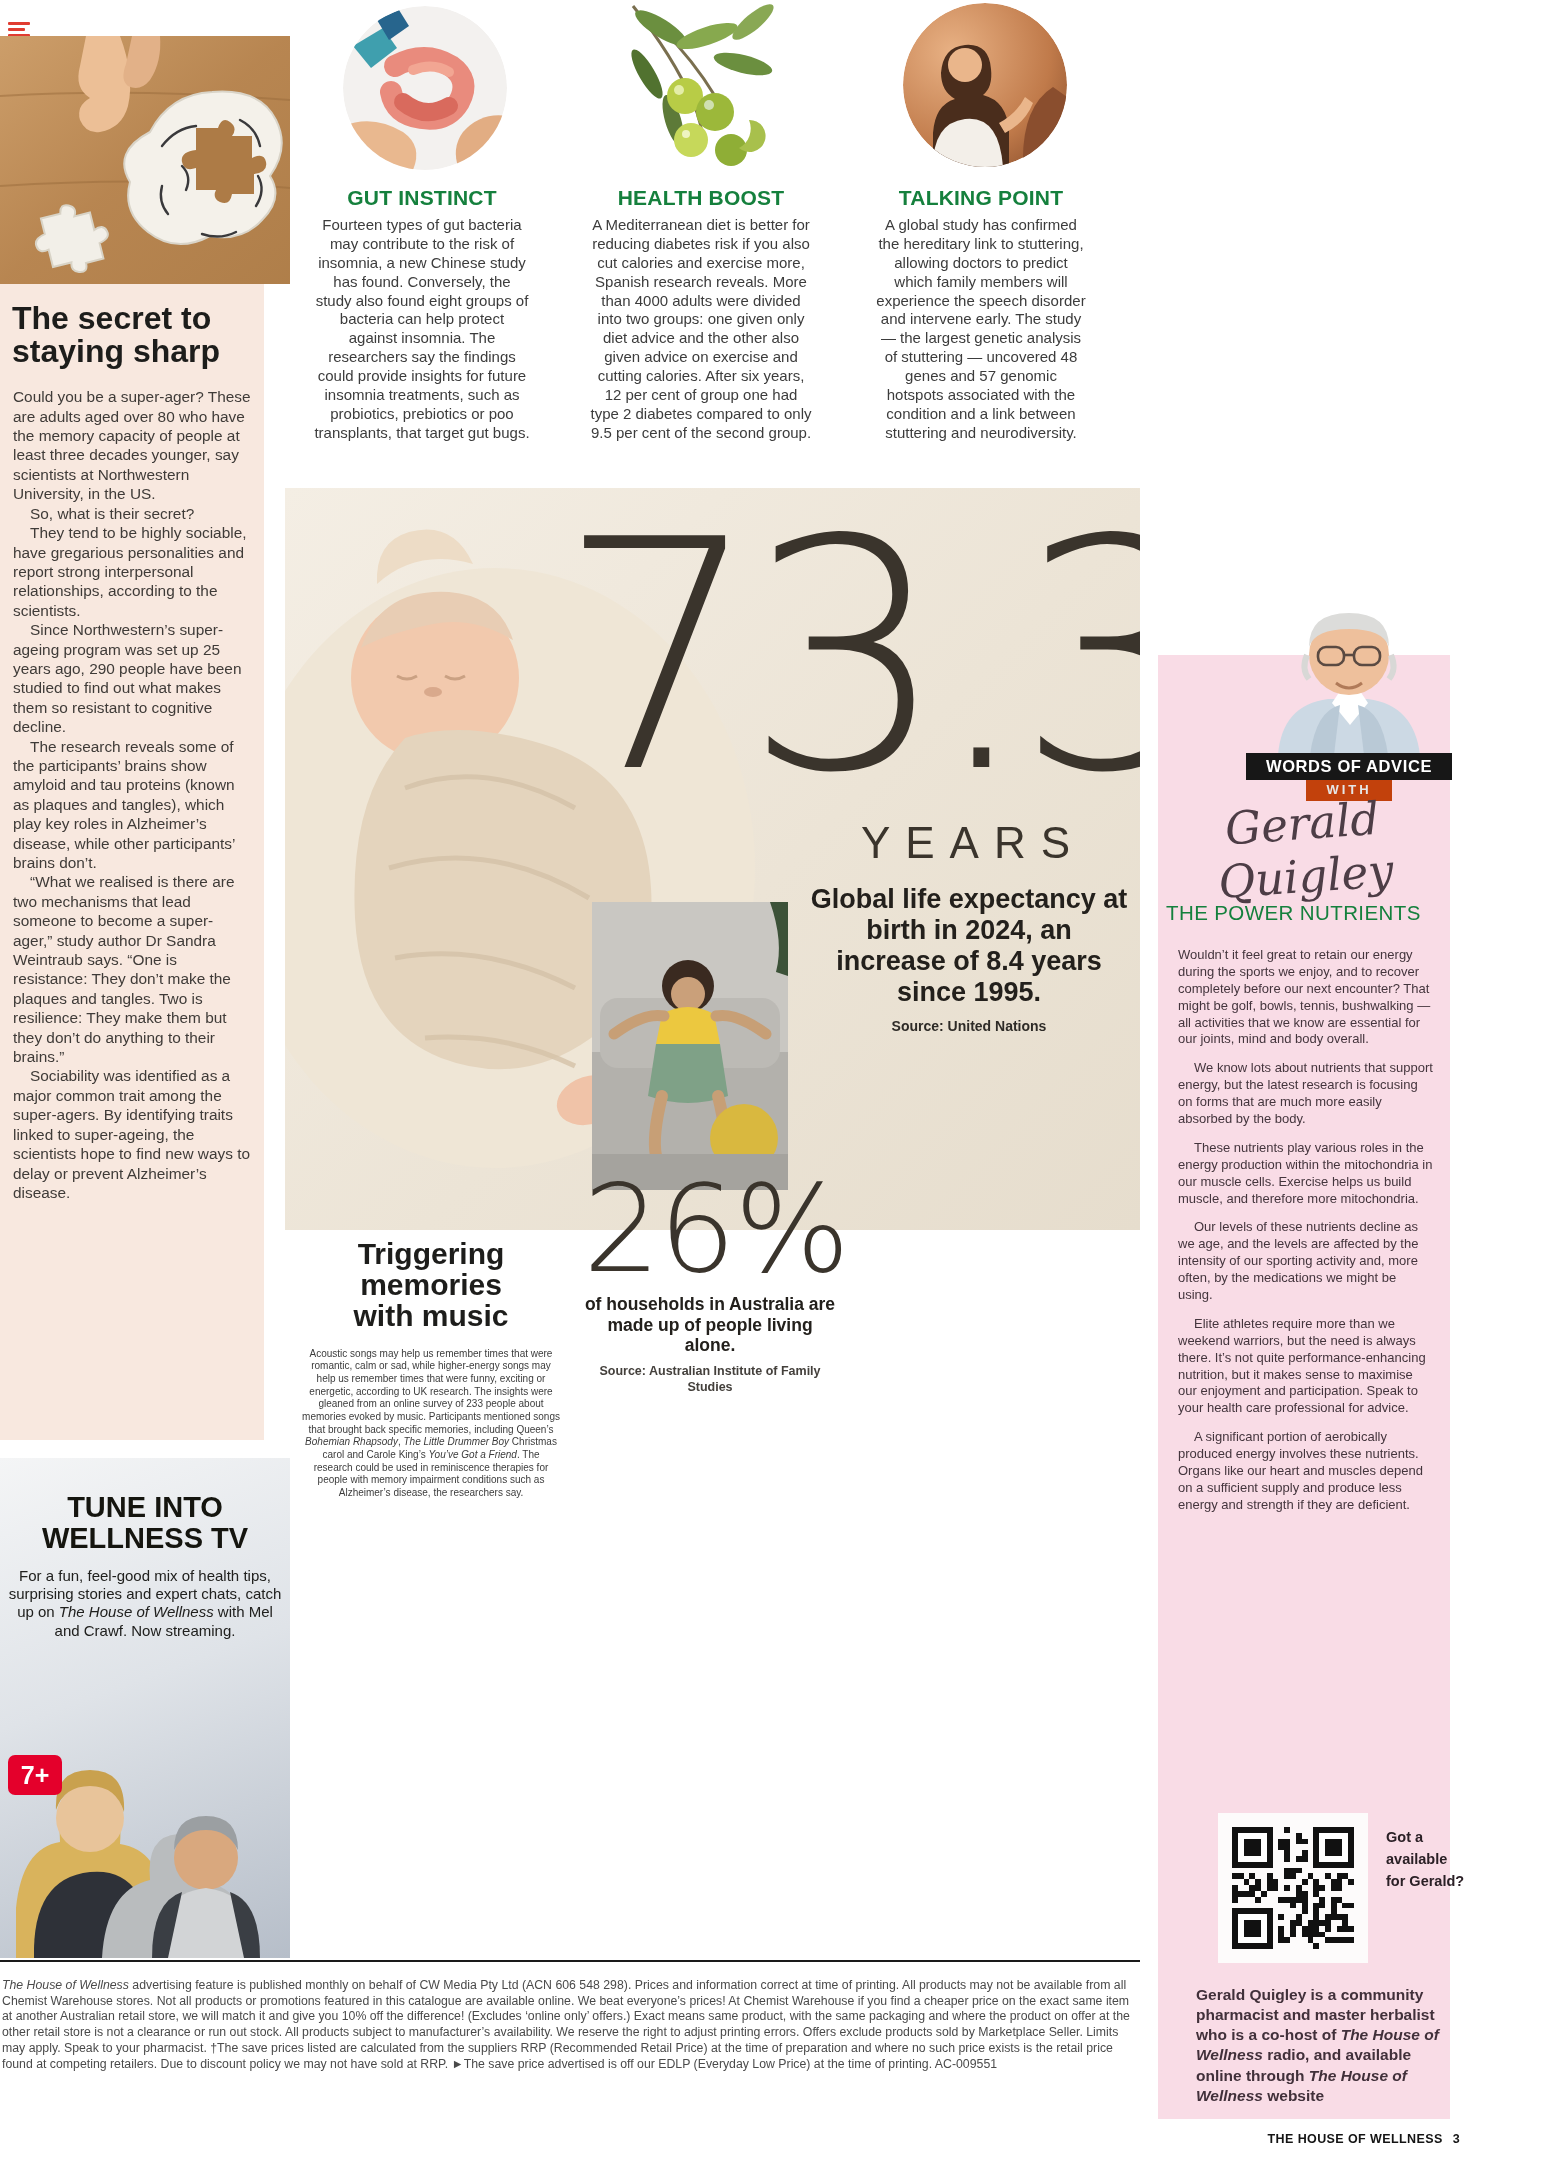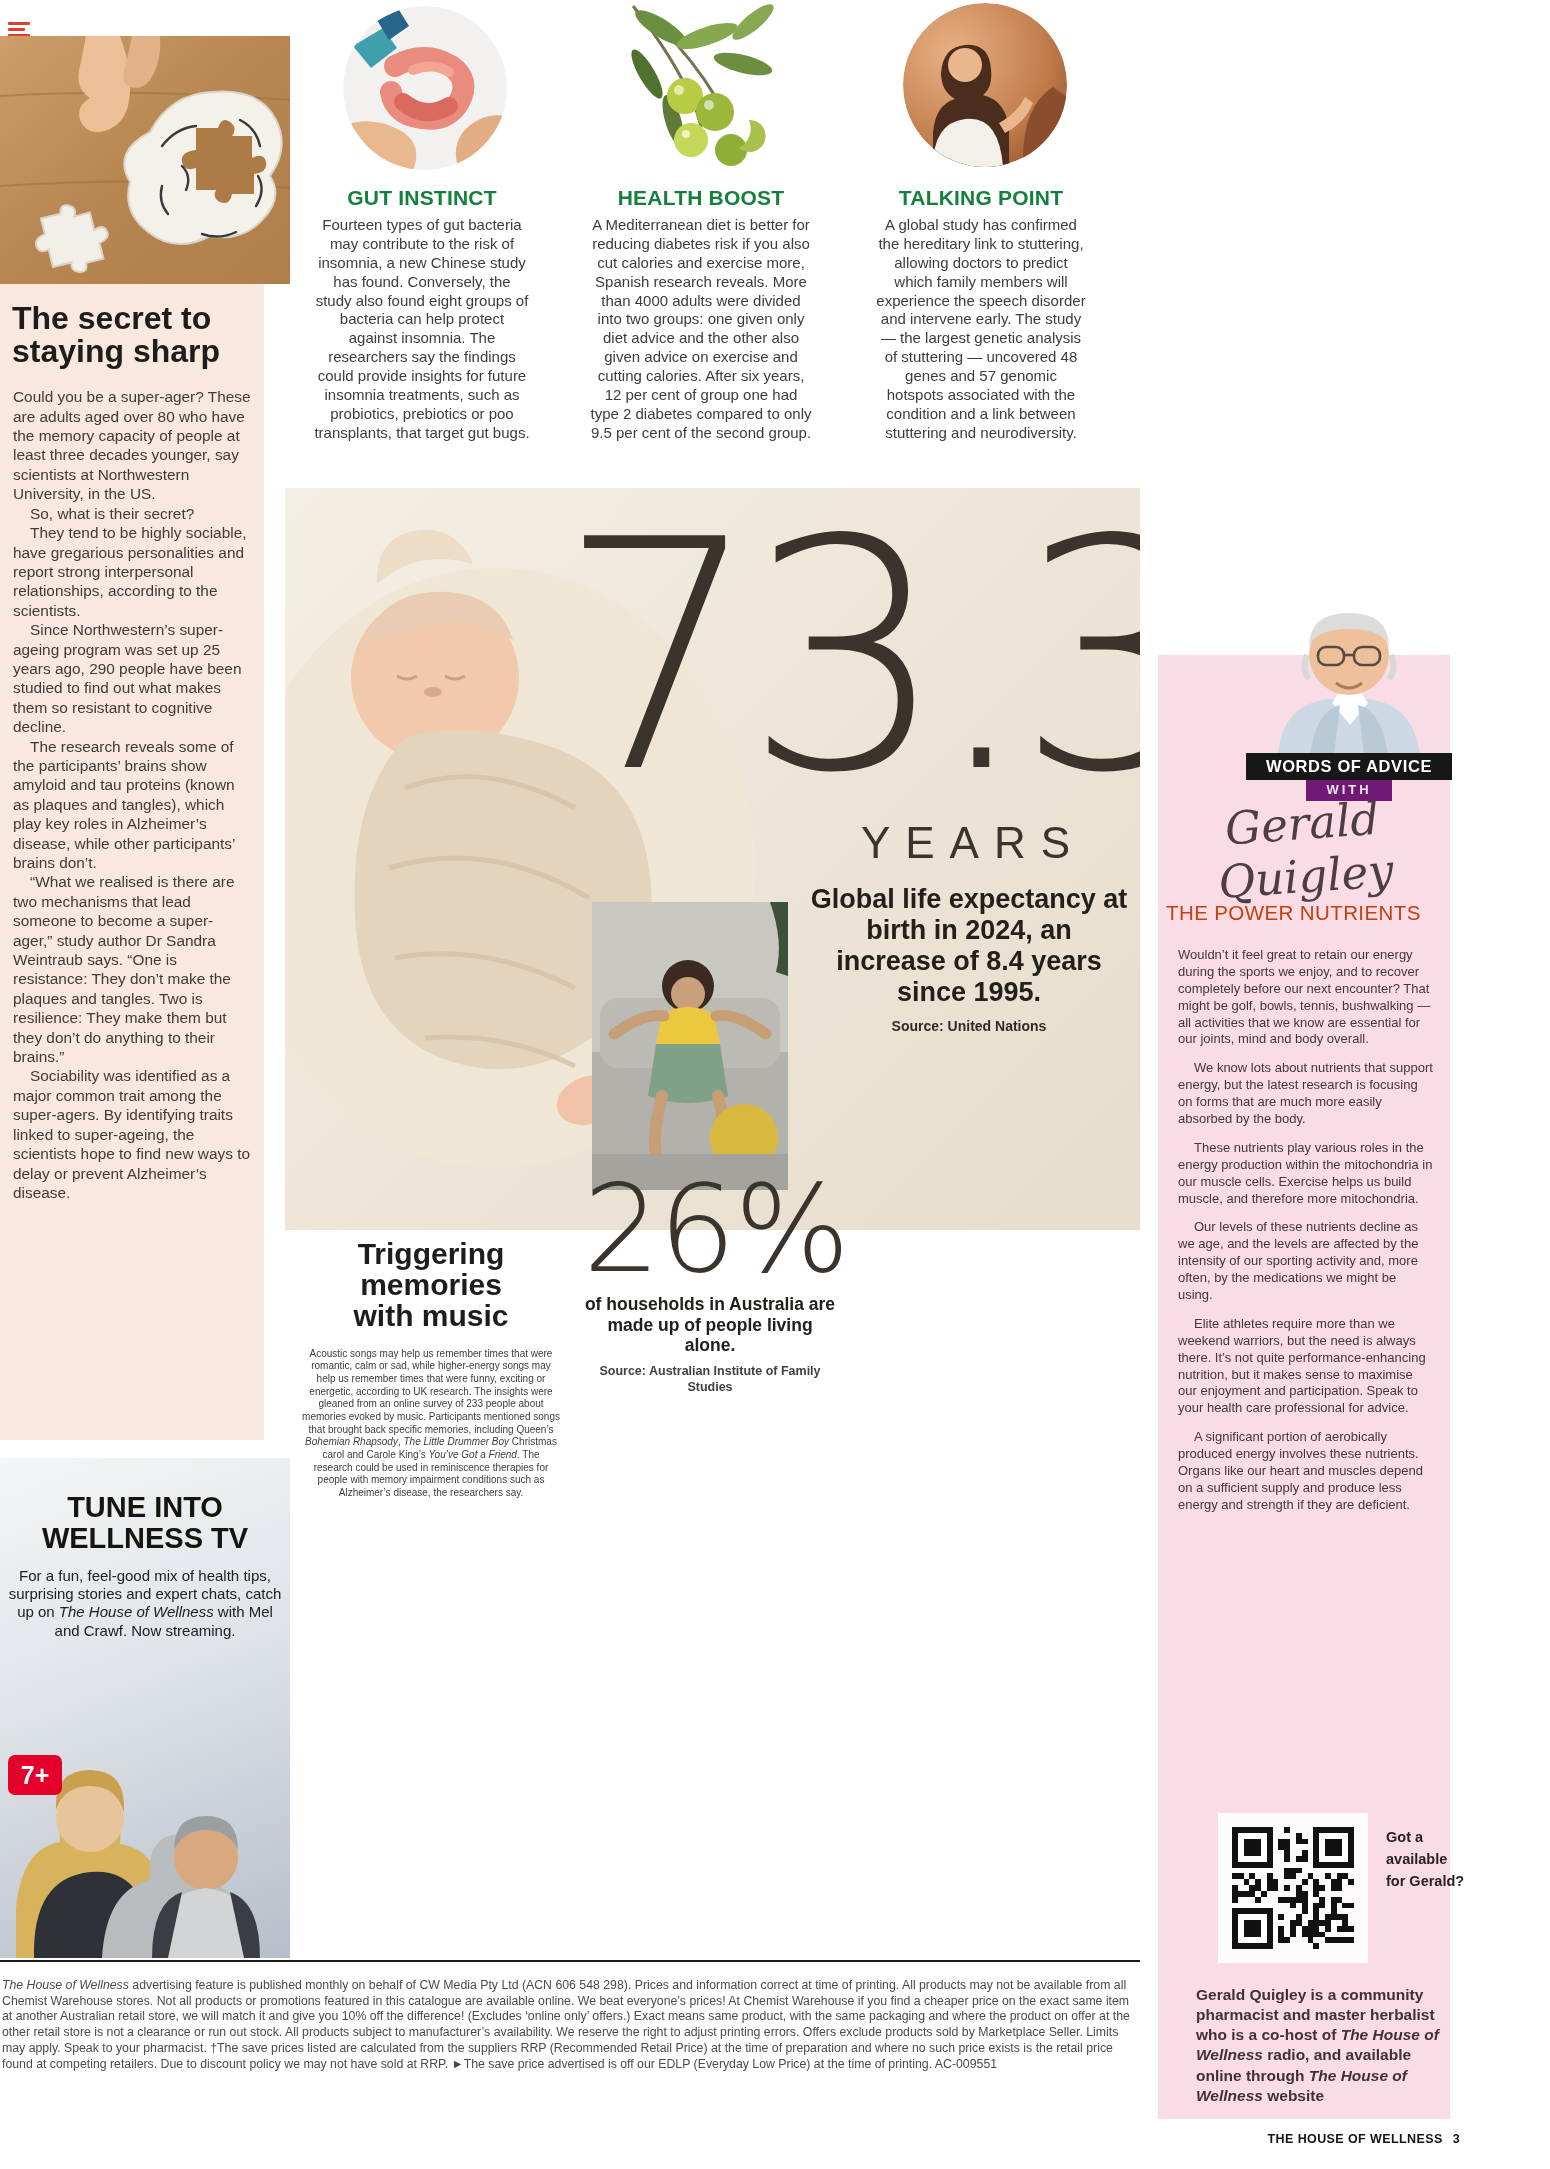--- a/index.html
+++ b/index.html
@@ -69,27 +69,27 @@
   .seven-logo{position:absolute;left:8px;top:297px;width:54px;height:40px;background:#e4002b;
               border-radius:7px;color:#fff;font-weight:800;font-size:25px;display:flex;
               align-items:center;justify-content:center;}
   .promo-people{position:absolute;left:0;bottom:0;width:290px;height:330px;}
 
   
   .pink-panel{left:1158px;top:655px;width:292px;height:1464px;background:#f9dce6;}
   .gerald-photo{position:absolute;left:100px;top:-52px;width:182px;height:152px;overflow:hidden;}
   .advice-black-box{position:absolute;left:88px;top:98px;width:206px;height:27px;background:#171717;
       color:#fff;font-size:16.5px;font-weight:800;letter-spacing:.6px;text-align:center;line-height:27px;}
-  .with-tab{position:absolute;left:148px;top:125px;width:86px;height:21px;background:#701a75;
+  .with-tab{position:absolute;left:148px;top:125px;width:86px;height:21px;background:#c2410c;
       color:#e6e6e6;font-size:13px;font-weight:600;letter-spacing:3px;text-align:center;line-height:20px;}
   .signature{position:absolute;left:6px;top:142px;width:280px;text-align:center;
       font-family:"DejaVu Serif",serif;font-style:italic;font-weight:400;font-size:45px;
       color:#4d3d46;transform:rotate(-4deg);}
   .power-heading{position:absolute;left:8px;top:246px;margin:0;font-size:20.5px;font-weight:400;
-      letter-spacing:.4px;color:#c2410c;}
+      letter-spacing:.4px;color:#15803d;}
   .advice-body{position:absolute;left:8px;top:280px;width:280px;}
   .advice-body p{margin:12px;font-size:13px;line-height:1.3;color:#44353d;}
   .advice-body p + p{text-indent:16px;}
   .qr-tile{position:absolute;left:60px;top:1158px;width:150px;height:150px;background:#fdfbfb;
            display:flex;align-items:center;justify-content:center;}
   .qr-prompt{position:absolute;left:228px;top:1172px;width:82px;font-size:14.5px;line-height:1.5;
              font-weight:800;color:#2b2026;}
   .bio{position:absolute;left:38px;top:1330px;width:248px;margin:0;font-size:15.5px;line-height:1.3;
        font-weight:700;color:#41303a;}
 

